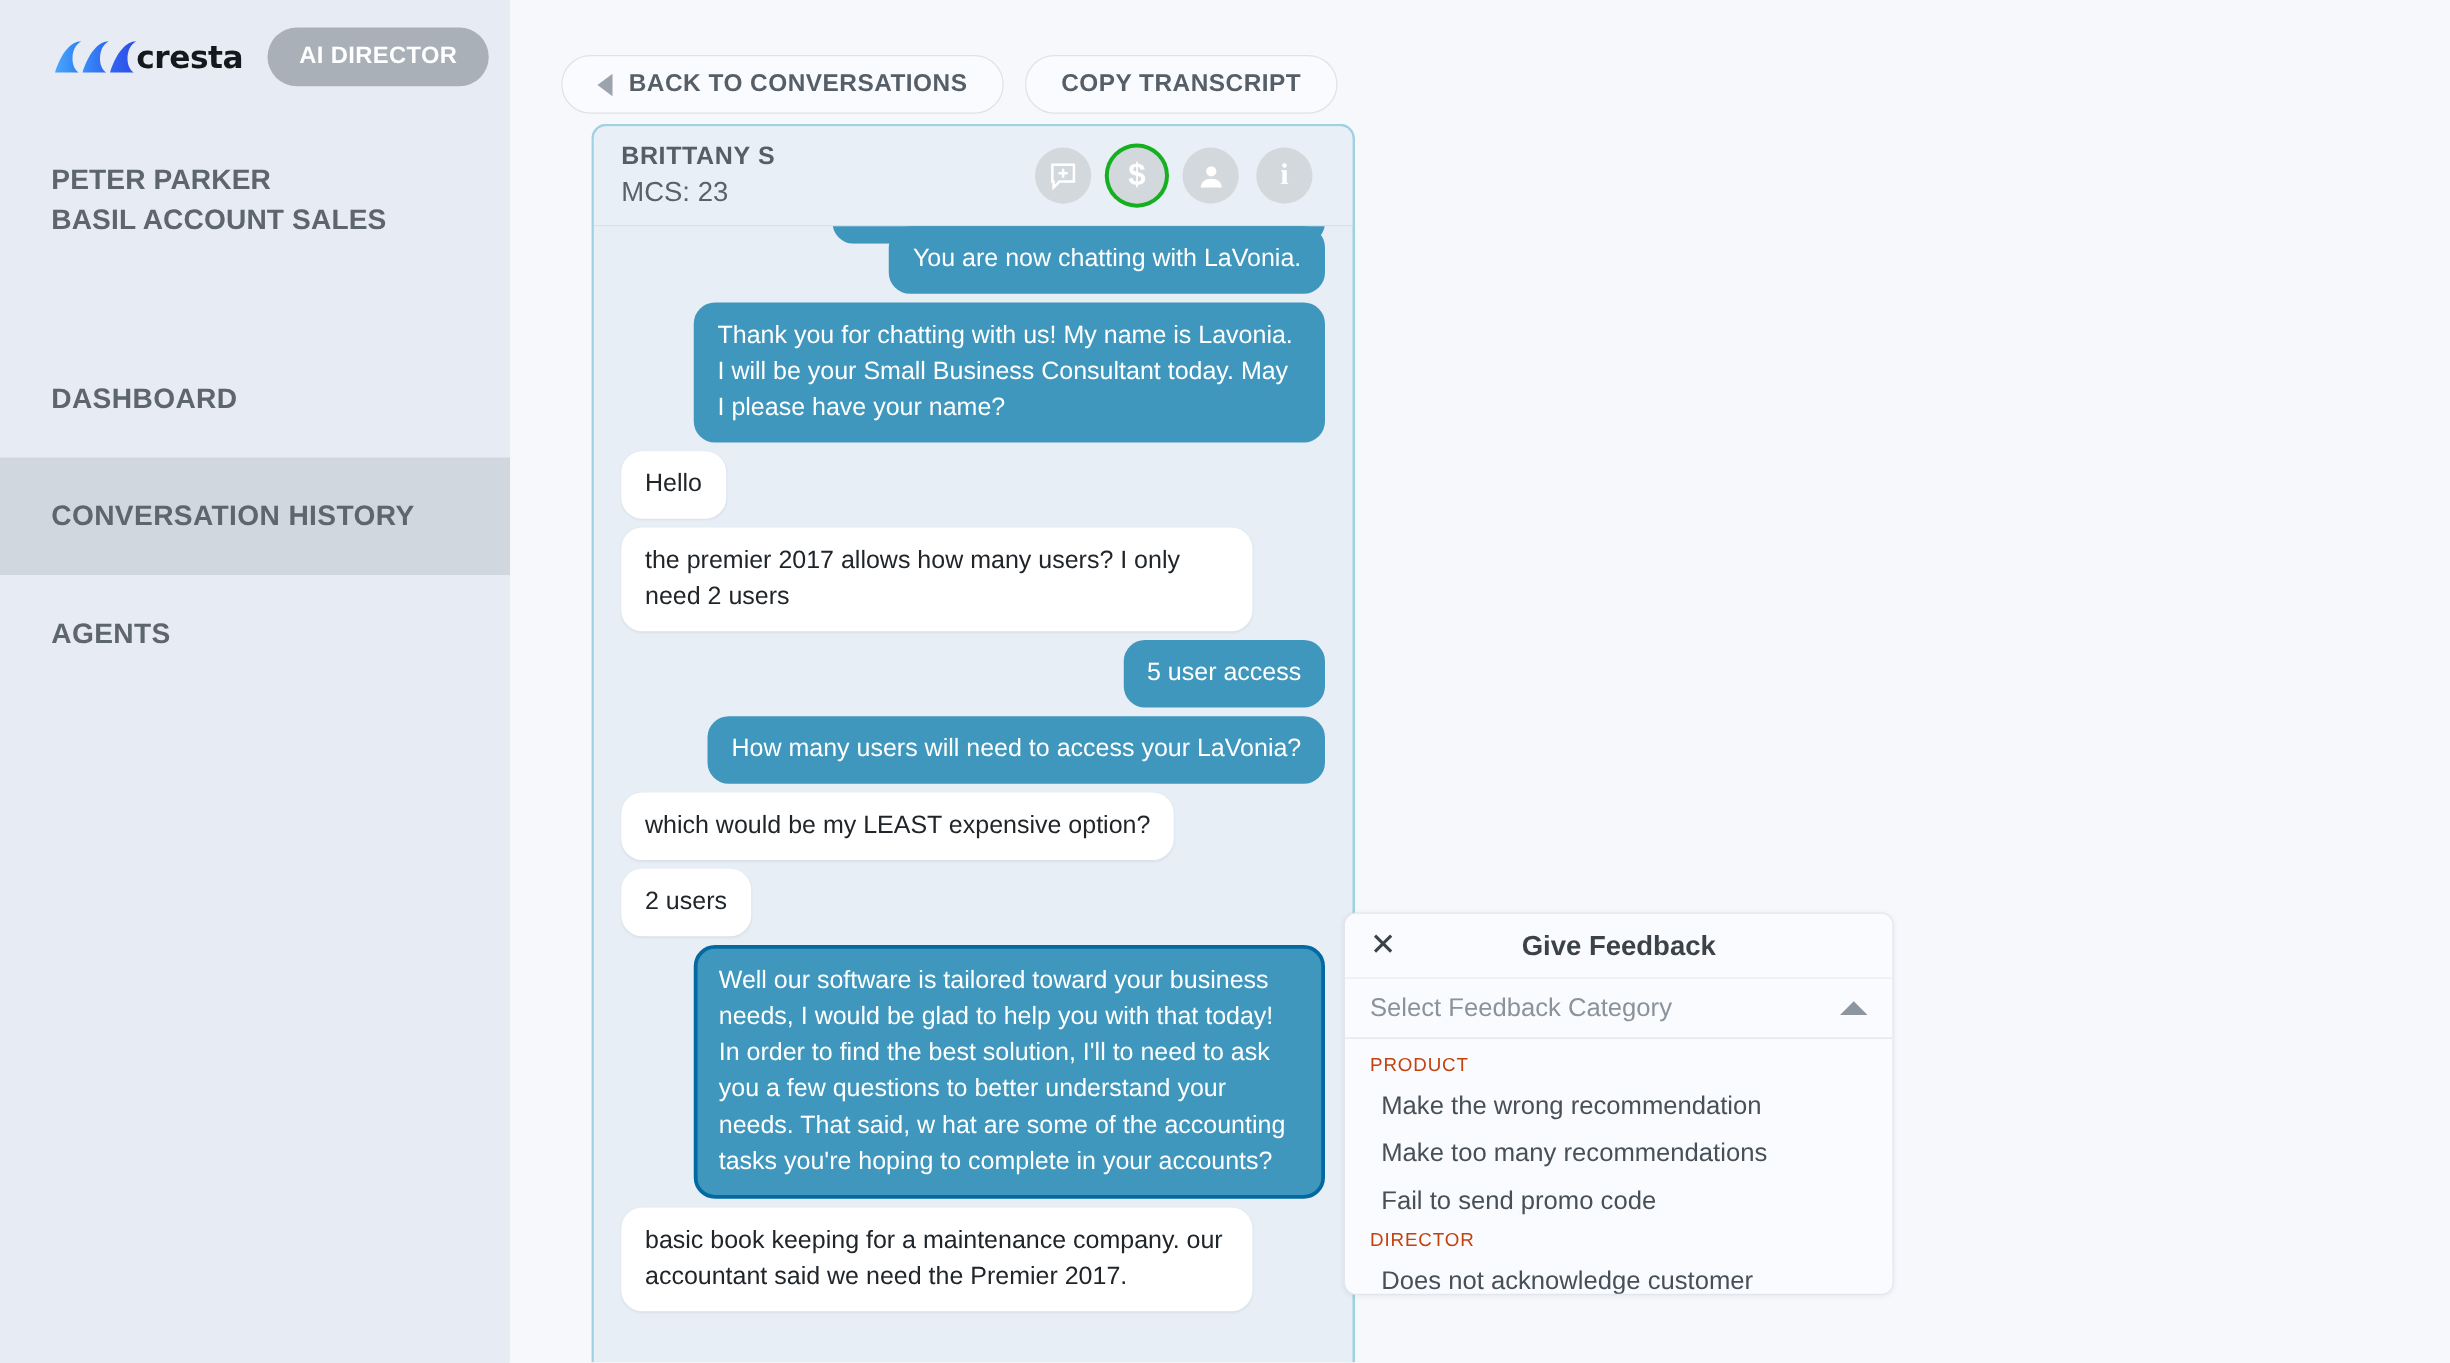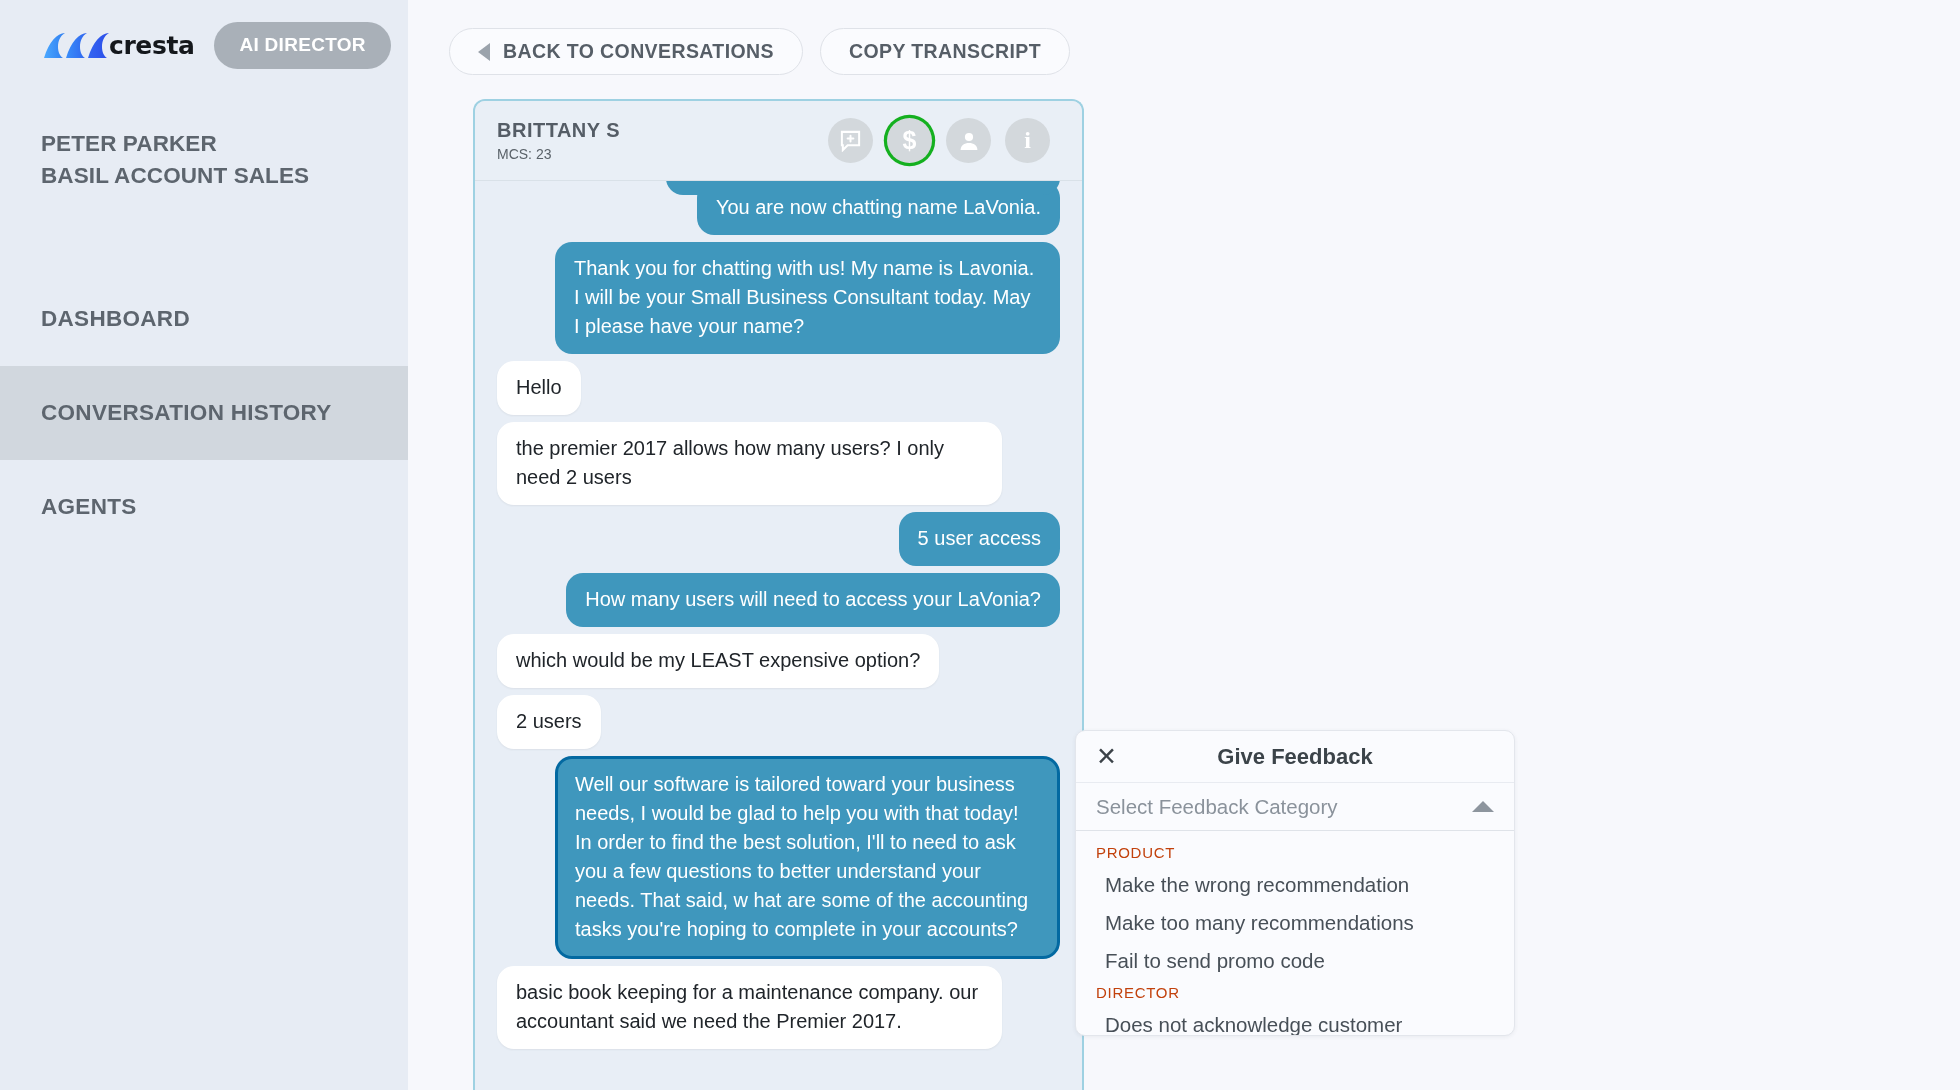--- a/index.html
+++ b/index.html
@@ -48,21 +48,21 @@
   }
   .nav-item.active { background: #d1d7de; }
 
   
   .topbar { position: absolute; left: 449px; top: 28px; display: flex; gap: 17px; }
   .pill-btn {
     display: flex; align-items: center; gap: 13px;
     background: #fafbfe; border: 1.6px solid #dfe2e8;
     border-radius: 27px; height: 47px; padding: 0 28px;
     font-size: 19.5px; font-weight: 700; color: #565e67;
-    letter-spacing: 0.4px; cursor: pointer; white-space: nowrap;
+    letter-spacing: 0.4px; cursor: pointer; white-space: nowrap; margin-top: 16px;
   }
   .tri-left {
     width: 0; height: 0;
     border-top: 9px solid transparent; border-bottom: 9px solid transparent;
     border-right: 12px solid #9ba3ac;
   }
 
   
   #conv {
     position: absolute; left: 473px; top: 99px;
@@ -71,21 +71,21 @@
     border-top-right-radius: 12px; border-bottom: none;
     background: #e8eef6; overflow: hidden;
   }
   .conv-head {
     height: 80px; background: #e9eff6;
     border-bottom: 1.5px solid #d9e1e8;
     display: flex; align-items: center;
     padding: 0 32px 0 22px; justify-content: space-between;
   }
   .agent-name { font-size: 20px; font-weight: 700; color: #555d66; letter-spacing: 0.5px; }
-  .agent-mcs  { font-size: 14px; font-weight: 400; color: #5a6269; margin-top: 4px; }
+  .agent-mcs  { font-size: 22px; font-weight: 400; color: #5a6269; margin-top: 4px; }
   .head-icons { display: flex; gap: 14px; align-items: center; }
   .hicon {
     width: 45px; height: 45px; border-radius: 50%;
     background: #d3d8dc; display: flex; align-items: center;
     justify-content: center; cursor: pointer; position: relative;
   }
   .hicon.ring { box-shadow: 0 0 0 3.2px #14b01f; }
   .hicon .glyph { color: #ffffff; font-weight: 700; }
   .rated-bar {
     background: #f8fafc; border-bottom: 1.5px solid #dde4ea;
@@ -249,21 +249,21 @@
         </div>
       </div>
     </div>
 
 
     <div class="msgs" id="msgs">
       <div class="clip-top">
         <div class="stub"></div>
       </div>
     <div class="row agent">
-          <div class="bub">You are now chatting name LaVonia.</div>
+          <div class="bub">You are now chatting with LaVonia.</div>
         </div>
         <div class="row agent">
           <div class="bub">Thank you for chatting with us! My name is Lavonia. I will be your Small Business Consultant today. May I please have your name?</div>
         </div>
         <div class="row cust">
           <div class="bub">Hello</div>
         </div>
         <div class="row cust">
           <div class="bub">the premier 2017 allows how many users? I only need 2 users</div>
         </div>

